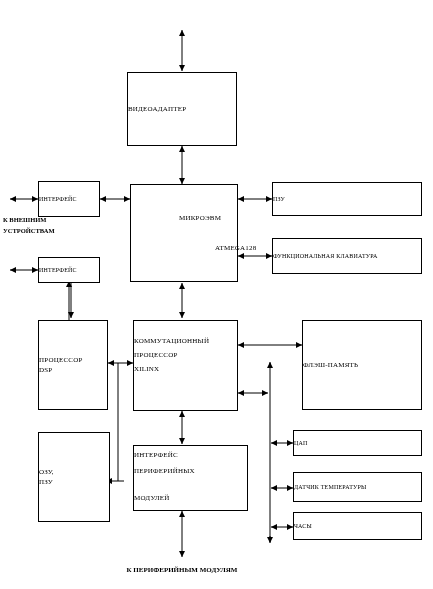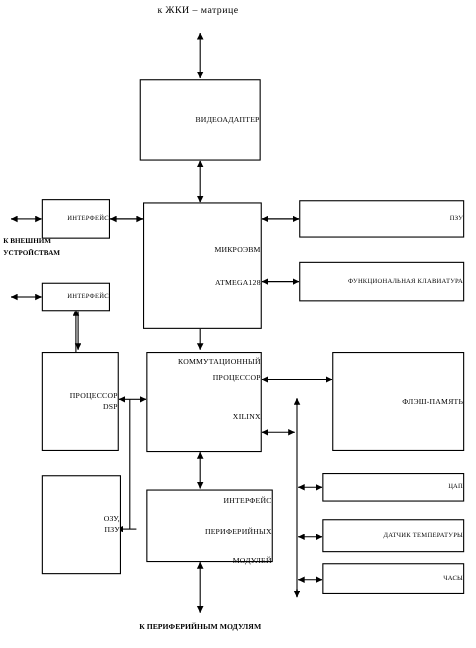--- a/index.html
+++ b/index.html
@@ -23,35 +23,35 @@
     height: 589px;
     pointer-events: none;
   }
   .box {
     position: absolute;
     box-sizing: border-box;
     border: 1px solid #000000;
     background: #ffffff;
     display: flex;
     flex-direction: column;
-    align-items: flex-end;
+    align-items: flex-start;
     justify-content: center;
     text-align: center;
     color: #000000;
     z-index: 2;
   }
   .box .line {
     display: block;
     white-space: nowrap;
     letter-spacing: 0.2px;
   }
   .lbl-sm  { font-size: 6px; }
   .lbl-md  { font-size: 7px; }
   .gap-md .line + .line { margin-top: 2px; }
-  .gap-lg .line + .line { margin-top: 22px; }
+  .gap-lg .line + .line { margin-top: 22px; margin-left: 36px; }
 
   .freetext {
     position: absolute;
     color: #000000;
     white-space: nowrap;
     z-index: 2;
     text-align: center;
   }
   #title-lcd {
     font-size: 9px;
@@ -123,77 +123,76 @@
       <line x1="182" y1="411" x2="182" y2="444" marker-start="url(#ah-start)" marker-end="url(#ah)"></line>
 
       <line x1="118" y1="363" x2="118" y2="481"></line>
       <line x1="124" y1="481" x2="106" y2="481" marker-end="url(#ah)"></line>
 
       <line x1="182" y1="511" x2="182" y2="557" marker-start="url(#ah-start)" marker-end="url(#ah)"></line>
 
     </g>
   </svg>
 
-  <div class="freetext" id="title-lcd" style="left:100px; top:4px; width:160px;">к  ЖКИ – матрице</div>
 
   <div class="freetext ext-label" style="left:3px; top:214px;">
     <div>К  ВНЕШНИМ</div>
     <div>УСТРОЙСТВАМ</div>
   </div>
 
   <div class="freetext" id="label-periph" style="left:92px; top:566px; width:180px;">К ПЕРИФЕРИЙНЫМ МОДУЛЯМ</div>
 
   <div class="box" style="left:127px; top:72px; width:110px; height:74px;">
     <span class="line lbl-md">ВИДЕОАДАПТЕР</span>
   </div>
 
   <div class="box" style="left:38px; top:181px; width:62px; height:36px;">
     <span class="line lbl-sm">ИНТЕРФЕЙС</span>
   </div>
 
   <div class="box" style="left:38px; top:257px; width:62px; height:26px;">
     <span class="line lbl-sm">ИНТЕРФЕЙС</span>
   </div>
 
-  <div class="box gap-lg" style="left:130px; top:184px; width:108px; height:115px;">
+  <div class="box gap-lg" style="left:130px; top:184px; width:108px; height:98px;padding-left:48px;">
     <span class="line lbl-md">МИКРОЭВМ</span>
     <span class="line lbl-md">ATMEGA128</span>
   </div>
 
   <div class="box" style="left:272px; top:182px; width:150px; height:34px;">
     <span class="line lbl-sm">ПЗУ</span>
   </div>
 
   <div class="box" style="left:272px; top:238px; width:150px; height:36px;">
     <span class="line lbl-sm">ФУНКЦИОНАЛЬНАЯ  КЛАВИАТУРА</span>
   </div>
 
   <div class="box gap-md" style="left:38px; top:320px; width:70px; height:90px;">
     <span class="line lbl-md">ПРОЦЕССОР</span>
     <span class="line lbl-md">DSP</span>
   </div>
 
-  <div class="box" style="left:133px; top:320px; width:105px; height:91px; justify-content:flex-start; padding-top:4px;">
+  <div class="box" style="left:133px; top:320px; width:105px; height:91px; justify-content:flex-start; padding-top:16px;">
     <span class="line lbl-md">КОММУТАЦИОННЫЙ</span>
     <span class="line lbl-md" style="margin-top:6px;">ПРОЦЕССОР</span>
-    <span class="line lbl-md" style="margin-top:28px;">XILINX</span>
+    <span class="line lbl-md" style="margin-top:6px;">XILINX</span>
   </div>
 
   <div class="box" style="left:302px; top:320px; width:120px; height:90px;">
     <span class="line lbl-md">ФЛЭШ-ПАМЯТЬ</span>
   </div>
 
   <div class="box gap-md" style="left:38px; top:432px; width:72px; height:90px;">
     <span class="line lbl-md">ОЗУ,</span>
     <span class="line lbl-md">ПЗУ</span>
   </div>
 
   <div class="box" style="left:133px; top:445px; width:115px; height:66px; justify-content:flex-start; padding-top:5px;">
     <span class="line lbl-md">ИНТЕРФЕЙС</span>
-    <span class="line lbl-md" style="margin-top:20px;">ПЕРИФЕРИЙНЫХ</span>
+    <span class="line lbl-md" style="margin-top:8px;">ПЕРИФЕРИЙНЫХ</span>
     <span class="line lbl-md" style="margin-top:19px;">МОДУЛЕЙ</span>
   </div>
 
   <div class="box" style="left:293px; top:430px; width:129px; height:26px;">
     <span class="line lbl-sm">ЦАП</span>
   </div>
 
   <div class="box" style="left:293px; top:472px; width:129px; height:30px;">
     <span class="line lbl-sm">ДАТЧИК  ТЕМПЕРАТУРЫ</span>
   </div>

